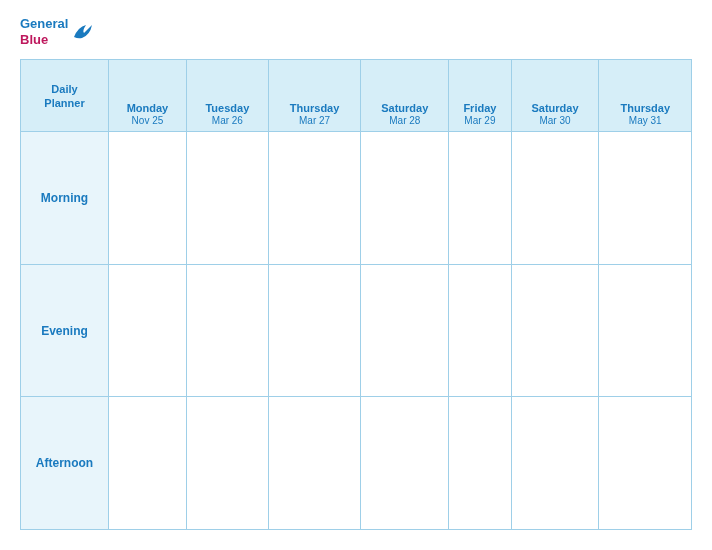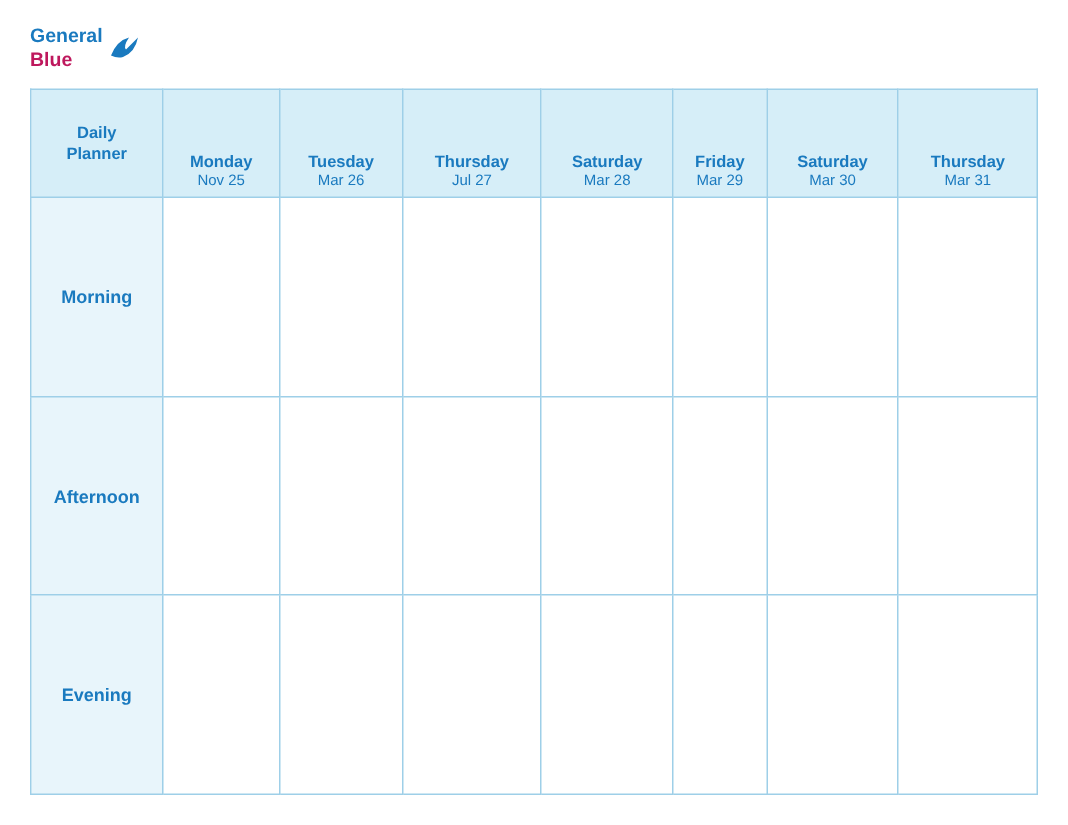--- a/index.html
+++ b/index.html
@@ -147,63 +147,63 @@
       <th>
         <div class="col-day">Monday</div>
         <div class="col-date">Nov 25</div>
       </th>
       <th>
         <div class="col-day">Tuesday</div>
         <div class="col-date">Mar 26</div>
       </th>
       <th>
         <div class="col-day">Thursday</div>
-        <div class="col-date">Jul 27</div>
+        <div class="col-date">Mar 27</div>
       </th>
       <th>
         <div class="col-day">Saturday</div>
         <div class="col-date">Mar 28</div>
       </th>
       <th>
         <div class="col-day">Friday</div>
         <div class="col-date">Mar 29</div>
       </th>
       <th>
         <div class="col-day">Saturday</div>
         <div class="col-date">Mar 30</div>
       </th>
       <th>
         <div class="col-day">Thursday</div>
-        <div class="col-date">Mar 31</div>
+        <div class="col-date">May 31</div>
       </th>
     </tr>
   </thead>
   <tbody>
     <tr>
       <td class="row-header">Morning</td>
       <td class="empty-cell"></td>
       <td class="empty-cell"></td>
       <td class="empty-cell"></td>
       <td class="empty-cell"></td>
       <td class="empty-cell"></td>
       <td class="empty-cell"></td>
       <td class="empty-cell"></td>
     </tr>
     <tr>
+      <td class="row-header">Evening</td>
+      <td class="empty-cell"></td>
+      <td class="empty-cell"></td>
+      <td class="empty-cell"></td>
+      <td class="empty-cell"></td>
+      <td class="empty-cell"></td>
+      <td class="empty-cell"></td>
+      <td class="empty-cell"></td>
+    </tr>
+    <tr>
       <td class="row-header">Afternoon</td>
-      <td class="empty-cell"></td>
-      <td class="empty-cell"></td>
-      <td class="empty-cell"></td>
-      <td class="empty-cell"></td>
-      <td class="empty-cell"></td>
-      <td class="empty-cell"></td>
-      <td class="empty-cell"></td>
-    </tr>
-    <tr>
-      <td class="row-header">Evening</td>
       <td class="empty-cell"></td>
       <td class="empty-cell"></td>
       <td class="empty-cell"></td>
       <td class="empty-cell"></td>
       <td class="empty-cell"></td>
       <td class="empty-cell"></td>
       <td class="empty-cell"></td>
     </tr>
   </tbody>
 </table>

